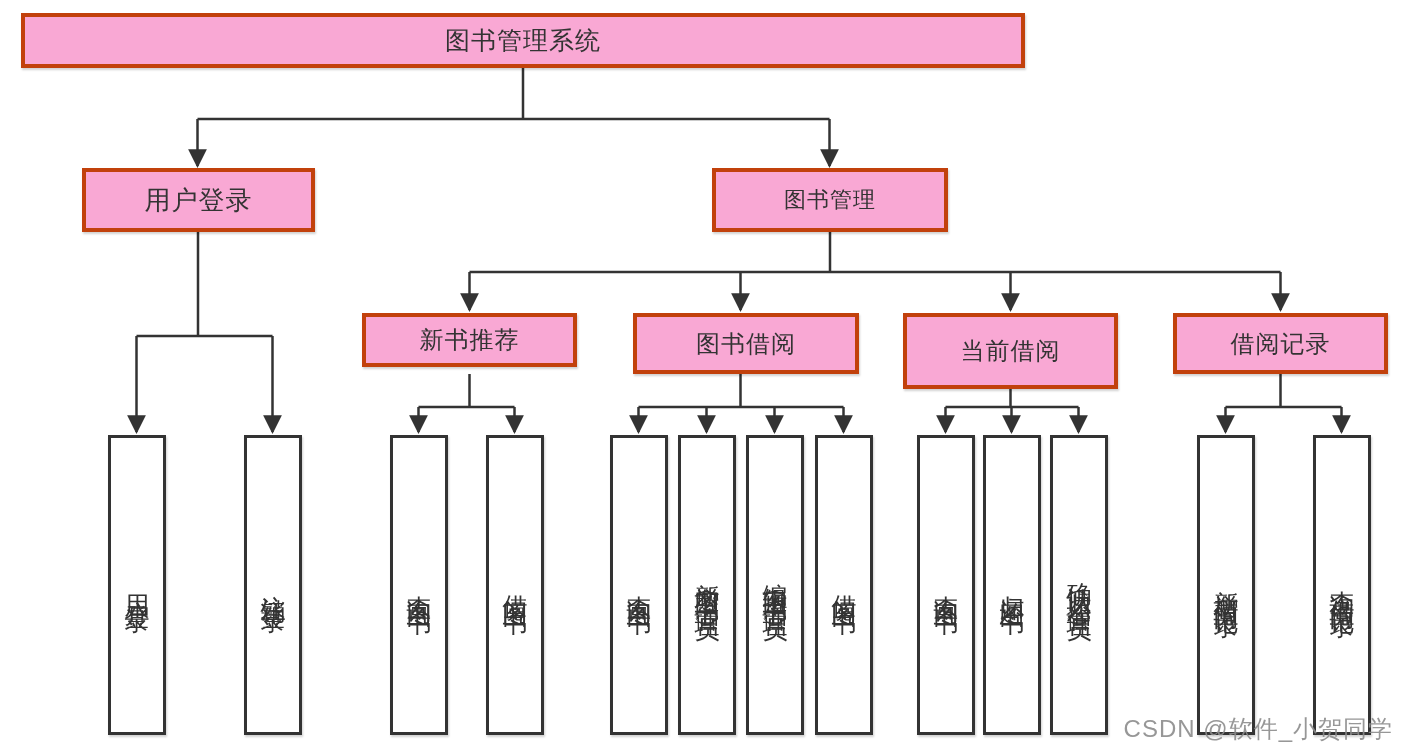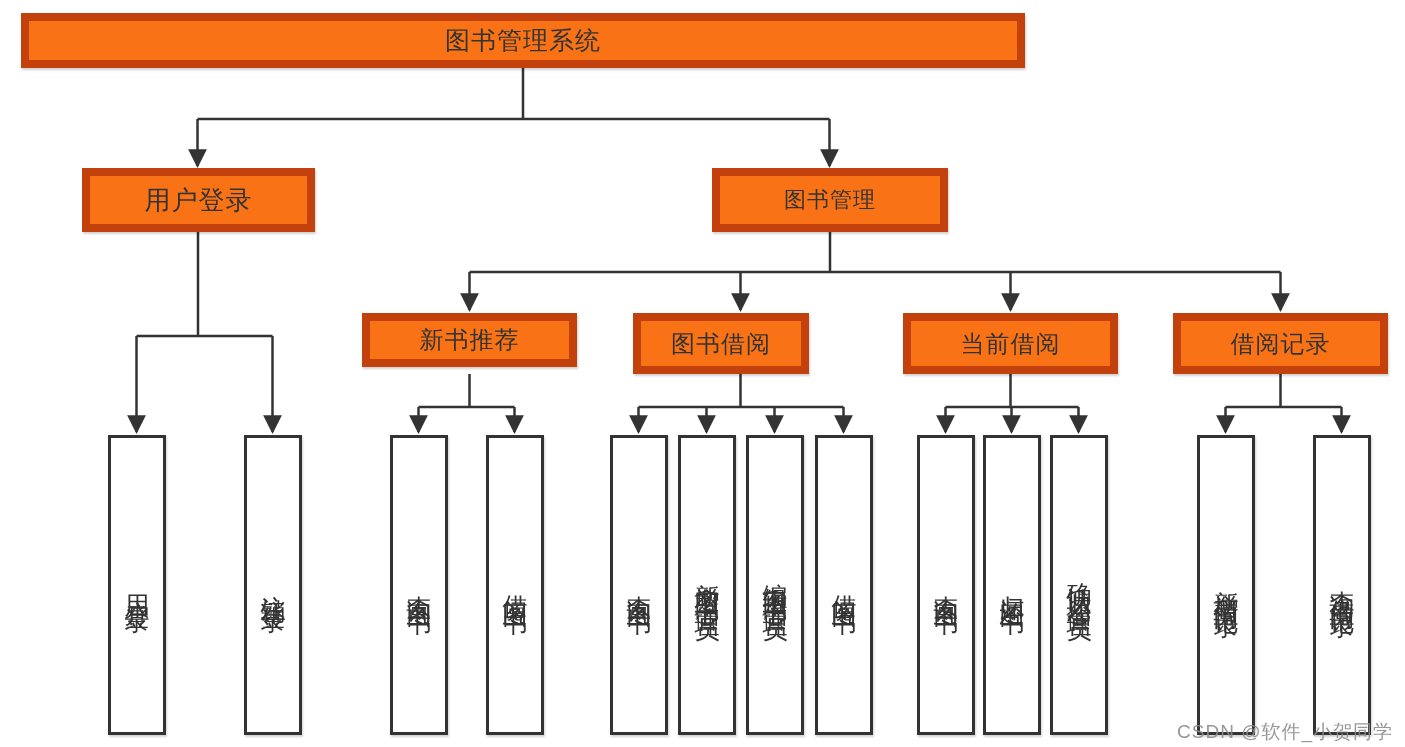--- a/index.html
+++ b/index.html
@@ -18,22 +18,22 @@
   #wires {
     position: absolute;
     left: 0; top: 0;
     width: 1405px;
     height: 747px;
     z-index: 0;
   }
   .hbox {
     position: absolute;
     box-sizing: border-box;
-    background: #f97316;
-    border: 8px solid #c2410c;
+    background: #f9a8d4;
+    border: 4px solid #c2410c;
     box-shadow: 1px 2px 2px rgba(0,0,0,0.18);
     display: flex;
     align-items: center;
     justify-content: center;
     color: #333333;
     font-size: 24px;
     letter-spacing: 1px;
     z-index: 1;
     white-space: nowrap;
   }
@@ -57,21 +57,21 @@
     writing-mode: vertical-rl;
     text-orientation: mixed;
     letter-spacing: 5px;
     line-height: 1;
     white-space: nowrap;
   }
   .watermark {
     position: absolute;
     right: 12px;
     bottom: 2px;
-    font-size: 19px;
+    font-size: 24px;
     color: rgba(140, 140, 140, 0.9);
     letter-spacing: 1px;
     z-index: 5;
     white-space: nowrap;
   }
 </style>
 </head>
 <body>
 
 <div id="stage">
@@ -126,24 +126,24 @@
   <div class="hbox" style="left:82px; top:168px; width:233px; height:64px; font-size:26px;">
     <span>用户登录</span>
   </div>
   <div class="hbox" style="left:712px; top:168px; width:236px; height:64px; font-size:22px;">
     <span>图书管理</span>
   </div>
 
   <div class="hbox" style="left:362px; top:313px; width:215px; height:54px;">
     <span>新书推荐</span>
   </div>
-  <div class="hbox" style="left:633px; top:313px; width:176px; height:61px;">
+  <div class="hbox" style="left:633px; top:313px; width:226px; height:61px;">
     <span>图书借阅</span>
   </div>
-  <div class="hbox" style="left:903px; top:313px; width:215px; height:61px;">
+  <div class="hbox" style="left:903px; top:313px; width:215px; height:76px;">
     <span>当前借阅</span>
   </div>
   <div class="hbox" style="left:1173px; top:313px; width:215px; height:61px;">
     <span>借阅记录</span>
   </div>
 
   <div class="vbox" style="left:108px;">
     <span class="vtext">用户登录</span>
   </div>
   <div class="vbox" style="left:244px;">

